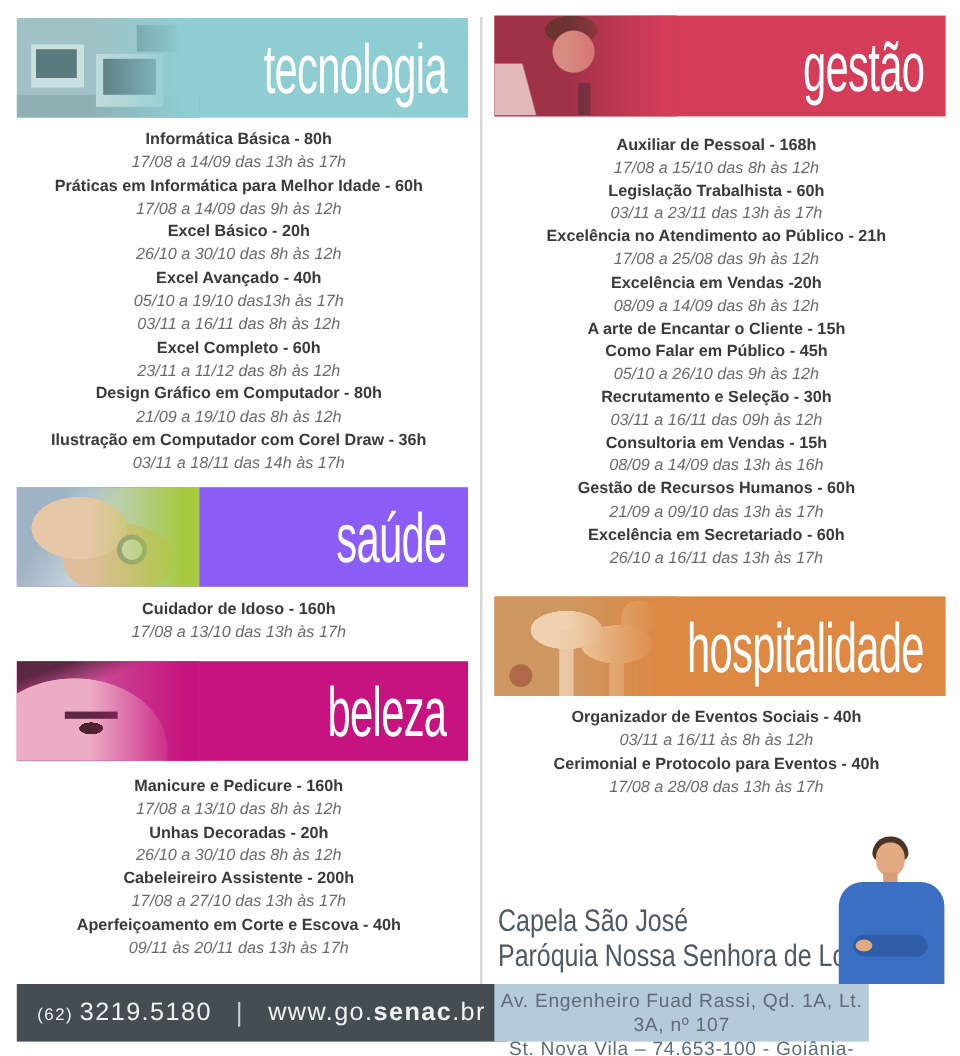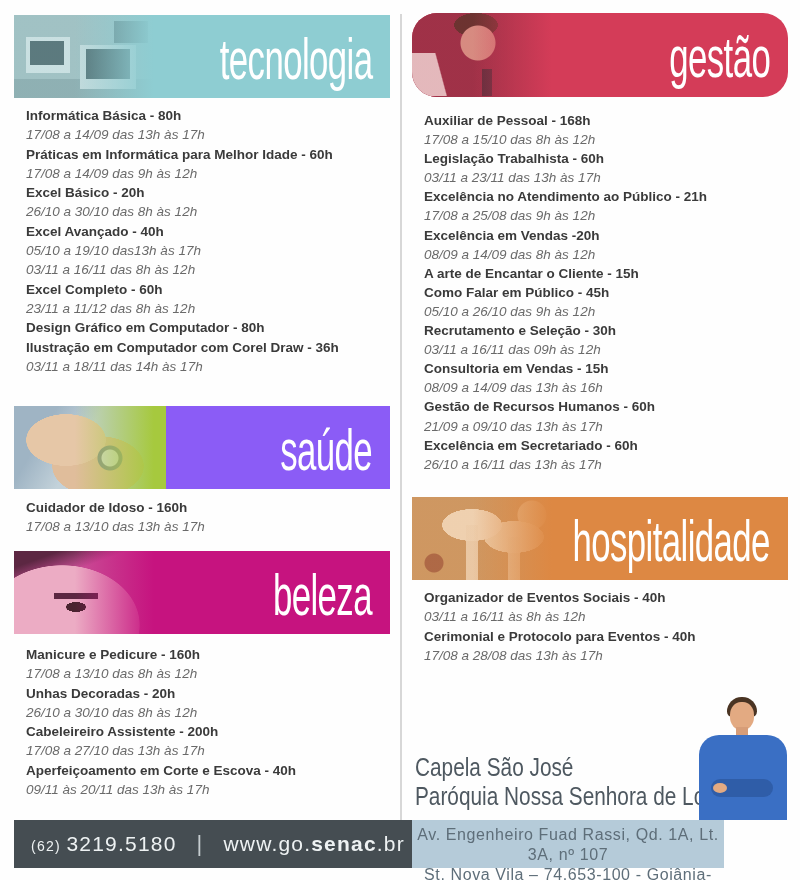--- a/index.html
+++ b/index.html
@@ -60,21 +60,21 @@
       radial-gradient(circle at 120px 18px, rgba(244,230,200,.75) 0 14px, rgba(0,0,0,0) 15px),
       radial-gradient(circle at 22px 66px, rgba(120,40,40,.55) 0 9px, rgba(0,0,0,0) 10px),
       linear-gradient(rgba(243,231,210,.9),rgba(243,231,210,.9)),
       linear-gradient(rgba(239,226,202,.9),rgba(239,226,202,.9)),
       radial-gradient(ellipse 30px 16px at 60px 28px, #f6ecd9 0 99%, rgba(0,0,0,0) 100%),
       radial-gradient(ellipse 30px 16px at 102px 40px, #f2e5cd 0 99%, rgba(0,0,0,0) 100%);
     background-position:0 0,0 0,0 0,54px 28px,96px 40px,0 0,0 0;
     background-size:100% 100%,100% 100%,100% 100%,12px 55px,12px 43px,100% 100%,100% 100%;}
 
   
-  .course-list{position:absolute;left:12px;right:0;text-align:left;padding-right:18px;
+  .course-list{position:absolute;left:12px;right:0;text-align:center;padding-right:18px;
                font-size:13.5px;line-height:19.3px;}
   .course-name{font-weight:bold;color:#3a3a3a;}
   .course-date{font-style:italic;color:#6a6a6a;}
   #list-tec{top:106px;}
   #list-saude{top:498px;}
   #list-beleza{top:645px;}
   #list-gestao{top:111px;line-height:19.1px;}
   #list-hosp{top:588px;}
   #band-tec{top:15px;}
   #band-saude{top:406px;}
@@ -134,20 +134,21 @@
         <div class="course-name">Práticas em Informática para Melhor Idade - 60h</div>
         <div class="course-date">17/08 a 14/09 das 9h às 12h</div>
         <div class="course-name">Excel Básico - 20h</div>
         <div class="course-date">26/10 a 30/10 das 8h às 12h</div>
         <div class="course-name">Excel Avançado - 40h</div>
         <div class="course-date">05/10 a 19/10 das13h às 17h</div>
         <div class="course-date">03/11 a 16/11 das 8h às 12h</div>
         <div class="course-name">Excel Completo - 60h</div>
         <div class="course-date">23/11 a 11/12 das 8h às 12h</div>
         <div class="course-name">Design Gráfico em Computador - 80h</div>
+        <div class="course-date">21/09 a 19/10 das 8h às 12h</div>
         <div class="course-name">Ilustração em Computador com Corel Draw - 36h</div>
         <div class="course-date">03/11 a 18/11 das 14h às 17h</div>
       </div>
 
     <div class="band" id="band-saude" style="background-color: #8b5cf6; --band: #a6c93e;">
       <div class="photo saude">
         <div class="fade"></div>
       </div>
       <span class="band-title">saúde</span>
     </div>
@@ -178,21 +179,21 @@
         <span class="area">(62)</span>
         <span class="phone">3219.5180</span>
       </span>
       <span class="pipe">|</span>
       <span class="site"><span>www.go.</span><b>senac</b><span>.br</span></span>
     </div>
   </div>
 
   <div class="col" id="col-right">
 
-    <div class="band" id="band-gestao" style="background-color: rgb(212, 60, 88); border-radius: 25px; --band: #d43c58;">
+    <div class="band" id="band-gestao" style="background-color: rgb(212, 60, 88); --band: #d43c58;">
       <div class="photo gestao">
         <div class="fade"></div>
       </div>
       <span class="band-title">gestão</span>
     </div>
     <div class="course-list" id="list-gestao">
         <div class="course-name">Auxiliar de Pessoal - 168h</div>
         <div class="course-date">17/08 a 15/10 das 8h às 12h</div>
         <div class="course-name">Legislação Trabalhista - 60h</div>
         <div class="course-date">03/11 a 23/11 das 13h às 17h</div>

